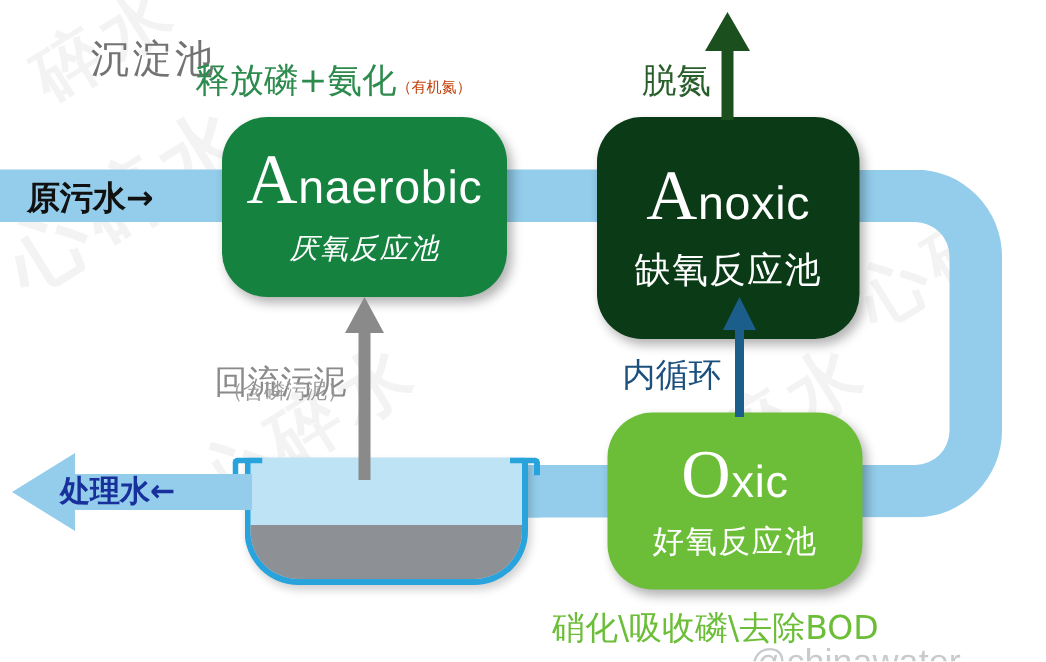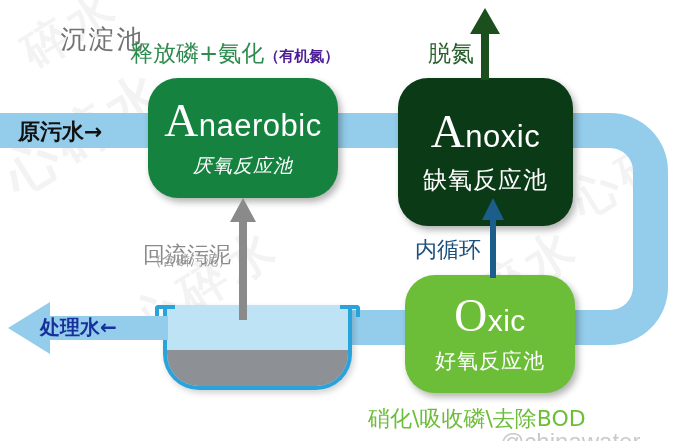--- a/index.html
+++ b/index.html
@@ -136,21 +136,21 @@
     color:#18309B;font-size:20px;font-weight:bold;
     font-family:"DejaVu Sans",sans-serif;white-space:nowrap;
   }
 
   
   .arrow-svg{position:absolute;z-index:6;}
 
   
   .cap-txt{position:absolute;z-index:8;white-space:nowrap;font-family:"DejaVu Sans",sans-serif;}
   #cap-release{left:130px;top:38px;color:#2E8B4E;font-size:23px;}
-  #cap-release .sub{font-size:15px;color:#4c1d95;font-weight:bold;}
+  #cap-release .sub{font-size:10px;color:#c2410c;}
   #cap-denitrify{left:428px;top:38px;color:#285F2B;font-size:23px;}
   #cap-return{left:143px;top:240px;color:#8A8A8A;font-size:22px;}
   #cap-return-sub{left:148px;top:252px;color:#9A9A9A;font-size:14px;}
   #cap-internal{left:415px;top:235px;color:#1B4F7C;font-size:22px;}
   #cap-nitrify{left:368px;top:404px;color:#6CBE38;font-size:22px;}
   #inlet-text{
     position:absolute;left:18px;top:117px;z-index:7;
     color:#111;font-size:22px;font-weight:bold;
     font-family:"DejaVu Sans",sans-serif;white-space:nowrap;
   }

